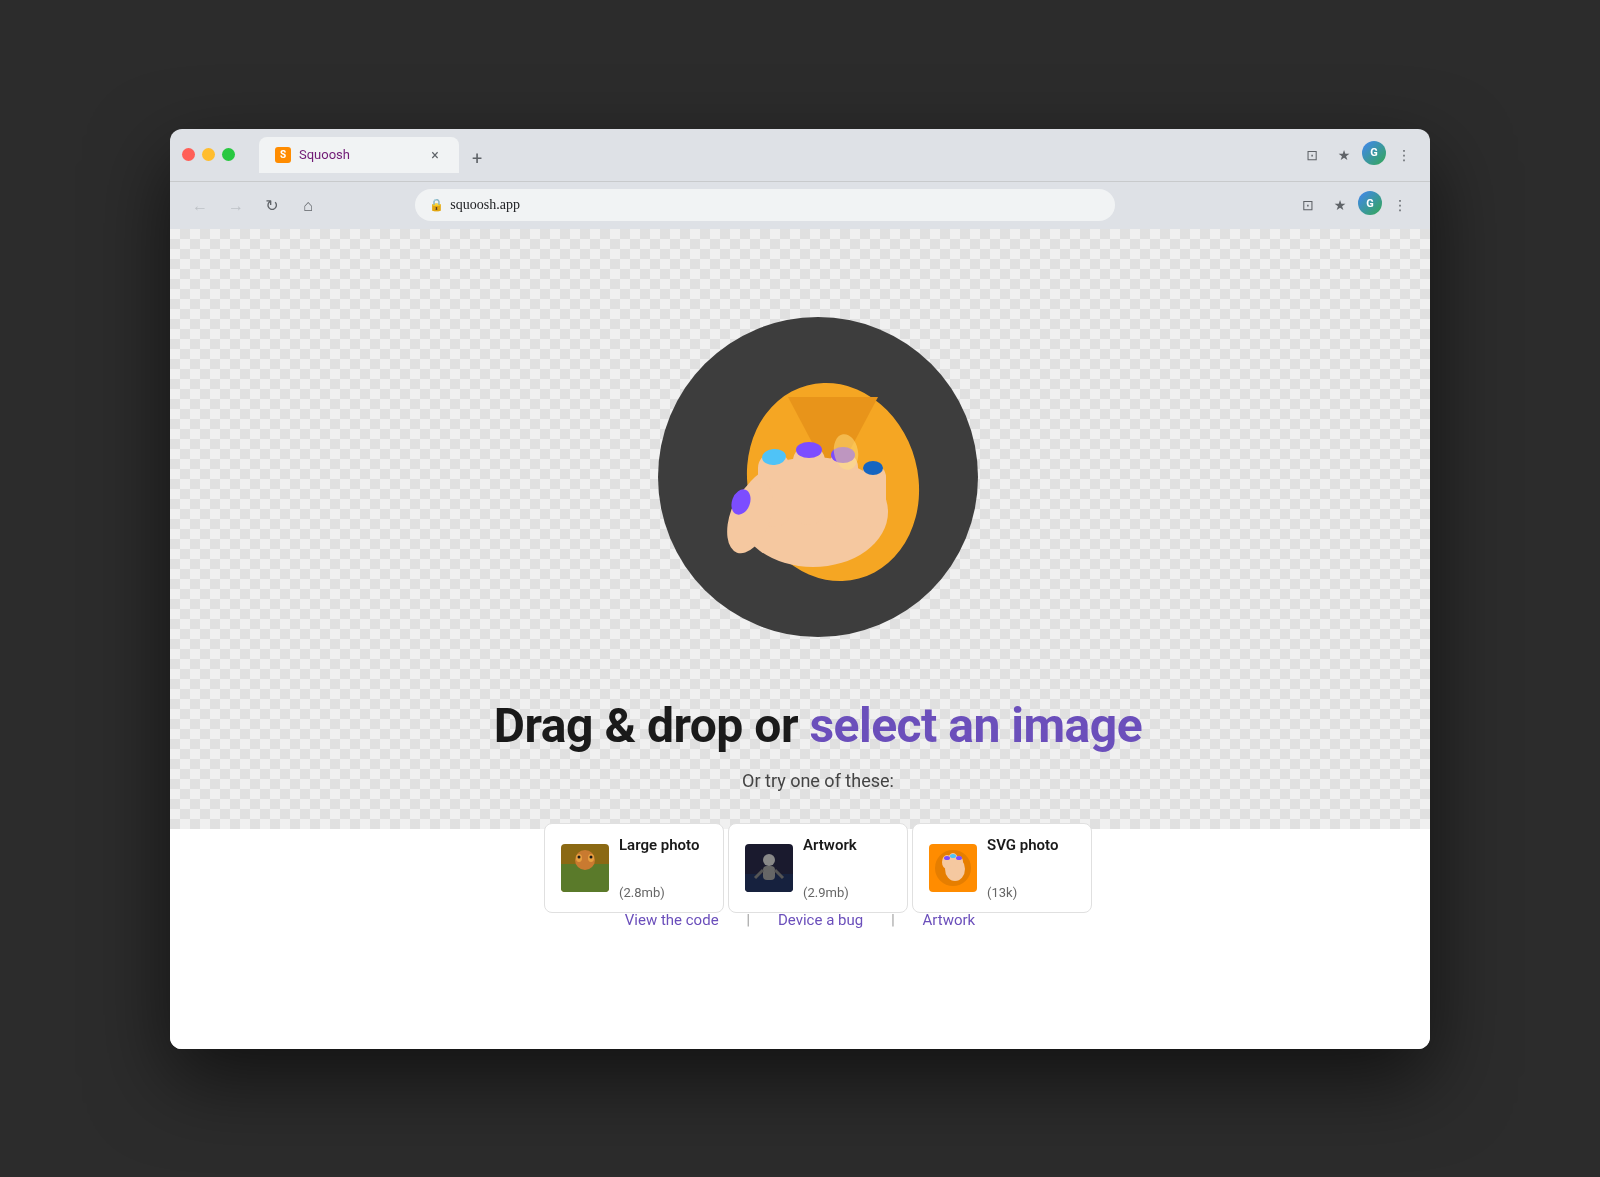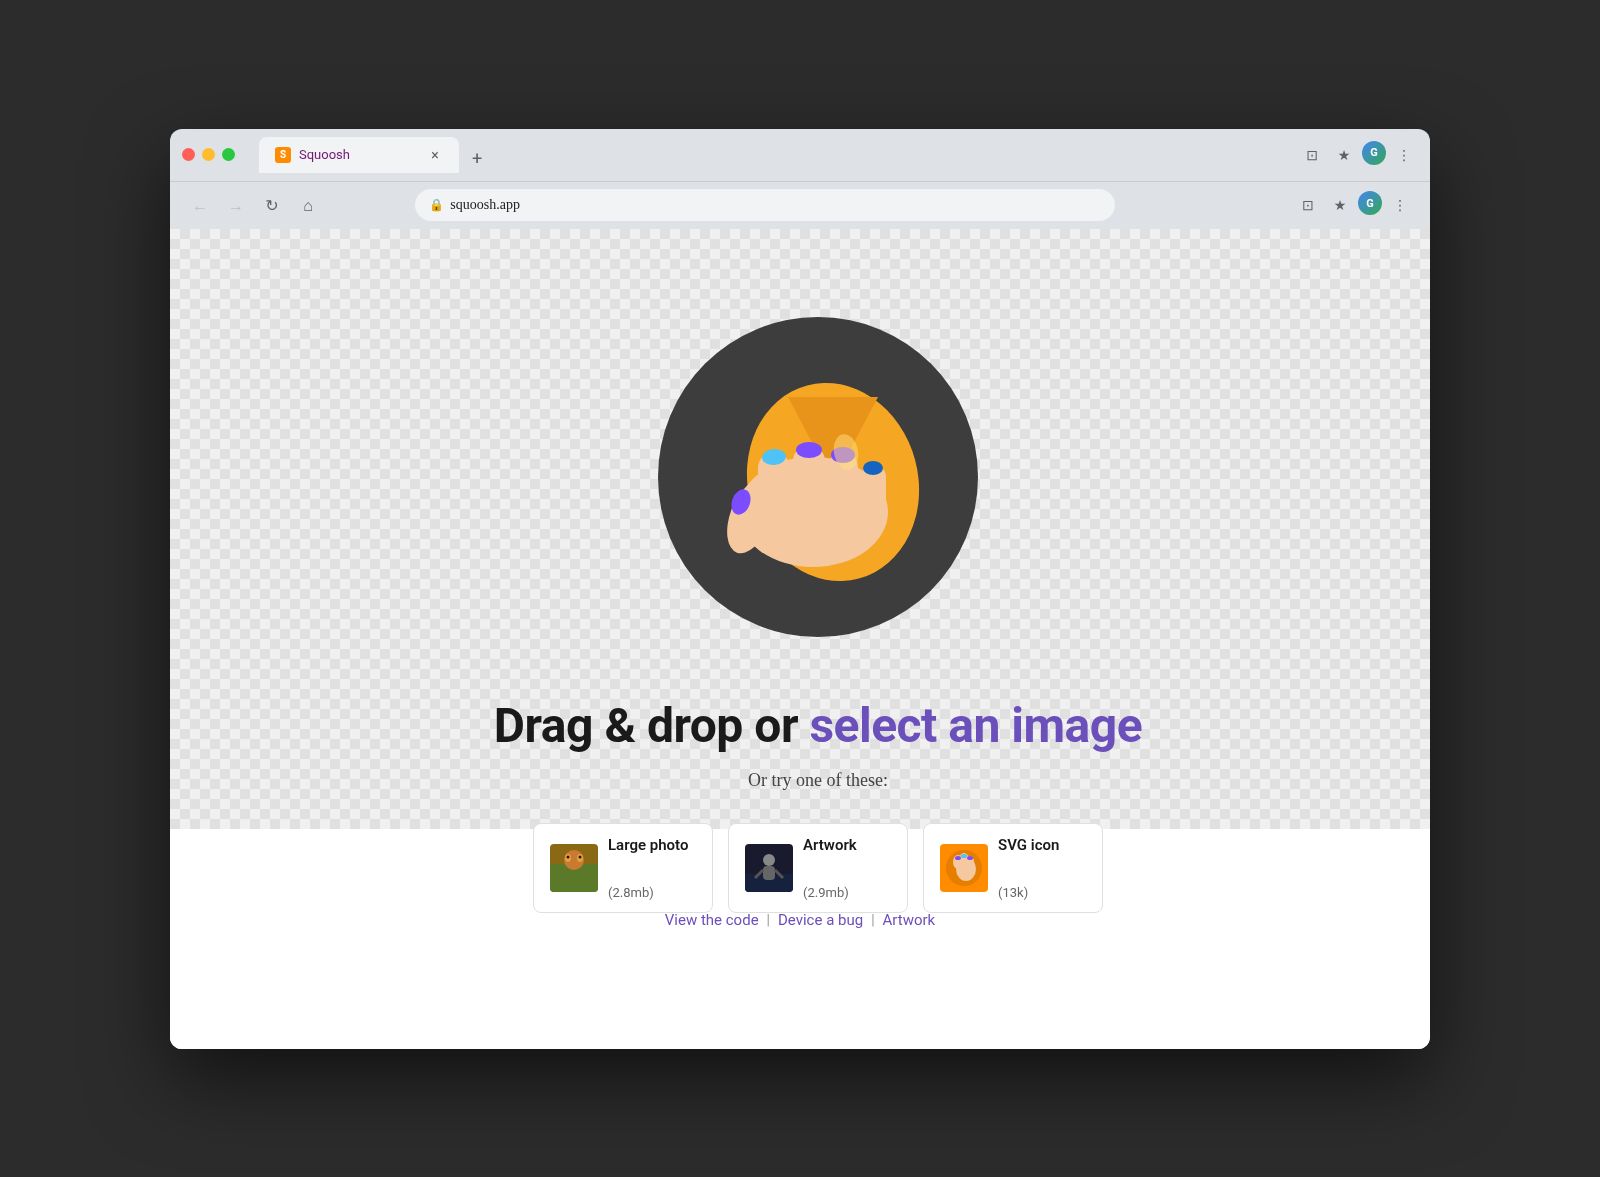--- a/index.html
+++ b/index.html
@@ -251,26 +251,25 @@
 
     .main-heading .highlight {
       color: #6b4fbb;
     }
 
     .subheading {
       font-size: 18px;
       color: #444;
       text-align: center;
       margin-bottom: 32px;
-      font-family: Liberation Serif, serif;
     }
 
     .sample-images {
       display: flex;
-      gap: 15px;
+      gap: 4px;
       justify-content: center;
       margin-bottom: 48px;
       align-items: flex-end;
     }
 
     .sample-item {
       display: flex;
       align-items: center;
       gap: 10px;
       padding: 12px 16px;
@@ -303,21 +302,21 @@
 
     .sample-size {
       font-size: 13px;
       color: #666;
       margin-top: 31px;
     }
 
     .footer-links {
       display: flex;
       align-items: center;
-      gap: 8px;
+      gap: 28px;
       position: absolute;
       bottom: 32px;
       left: 50%;
       transform: translateX(-50%);
       white-space: nowrap;
     }
 
     .footer-link {
       font-size: 15px;
       color: #6b4fbb;
@@ -488,21 +487,21 @@
               <ellipse cx="18" cy="18" rx="5" ry="7" fill="#f5c8a0"></ellipse>
               <ellipse cx="24" cy="16" rx="5" ry="7" fill="#f5c8a0"></ellipse>
               <ellipse cx="30" cy="18" rx="4" ry="6" fill="#f5c8a0"></ellipse>
 
               <ellipse cx="18" cy="14" rx="3" ry="2" fill="#7c4dff"></ellipse>
               <ellipse cx="24" cy="12" rx="3" ry="2" fill="#4fc3f7"></ellipse>
               <ellipse cx="30" cy="14" rx="3" ry="2" fill="#7c4dff"></ellipse>
             </svg>
           </div>
           <div class="sample-info">
-            <span class="sample-name">SVG icon</span>
+            <span class="sample-name">SVG photo</span>
             <span class="sample-size">(13k)</span>
           </div>
         </div>
 
       </div>
 
       <div class="footer-links">
         <a class="footer-link" href="#">View the code</a>
         <span class="footer-divider">|</span>
         <a class="footer-link" href="#">Device a bug</a>

